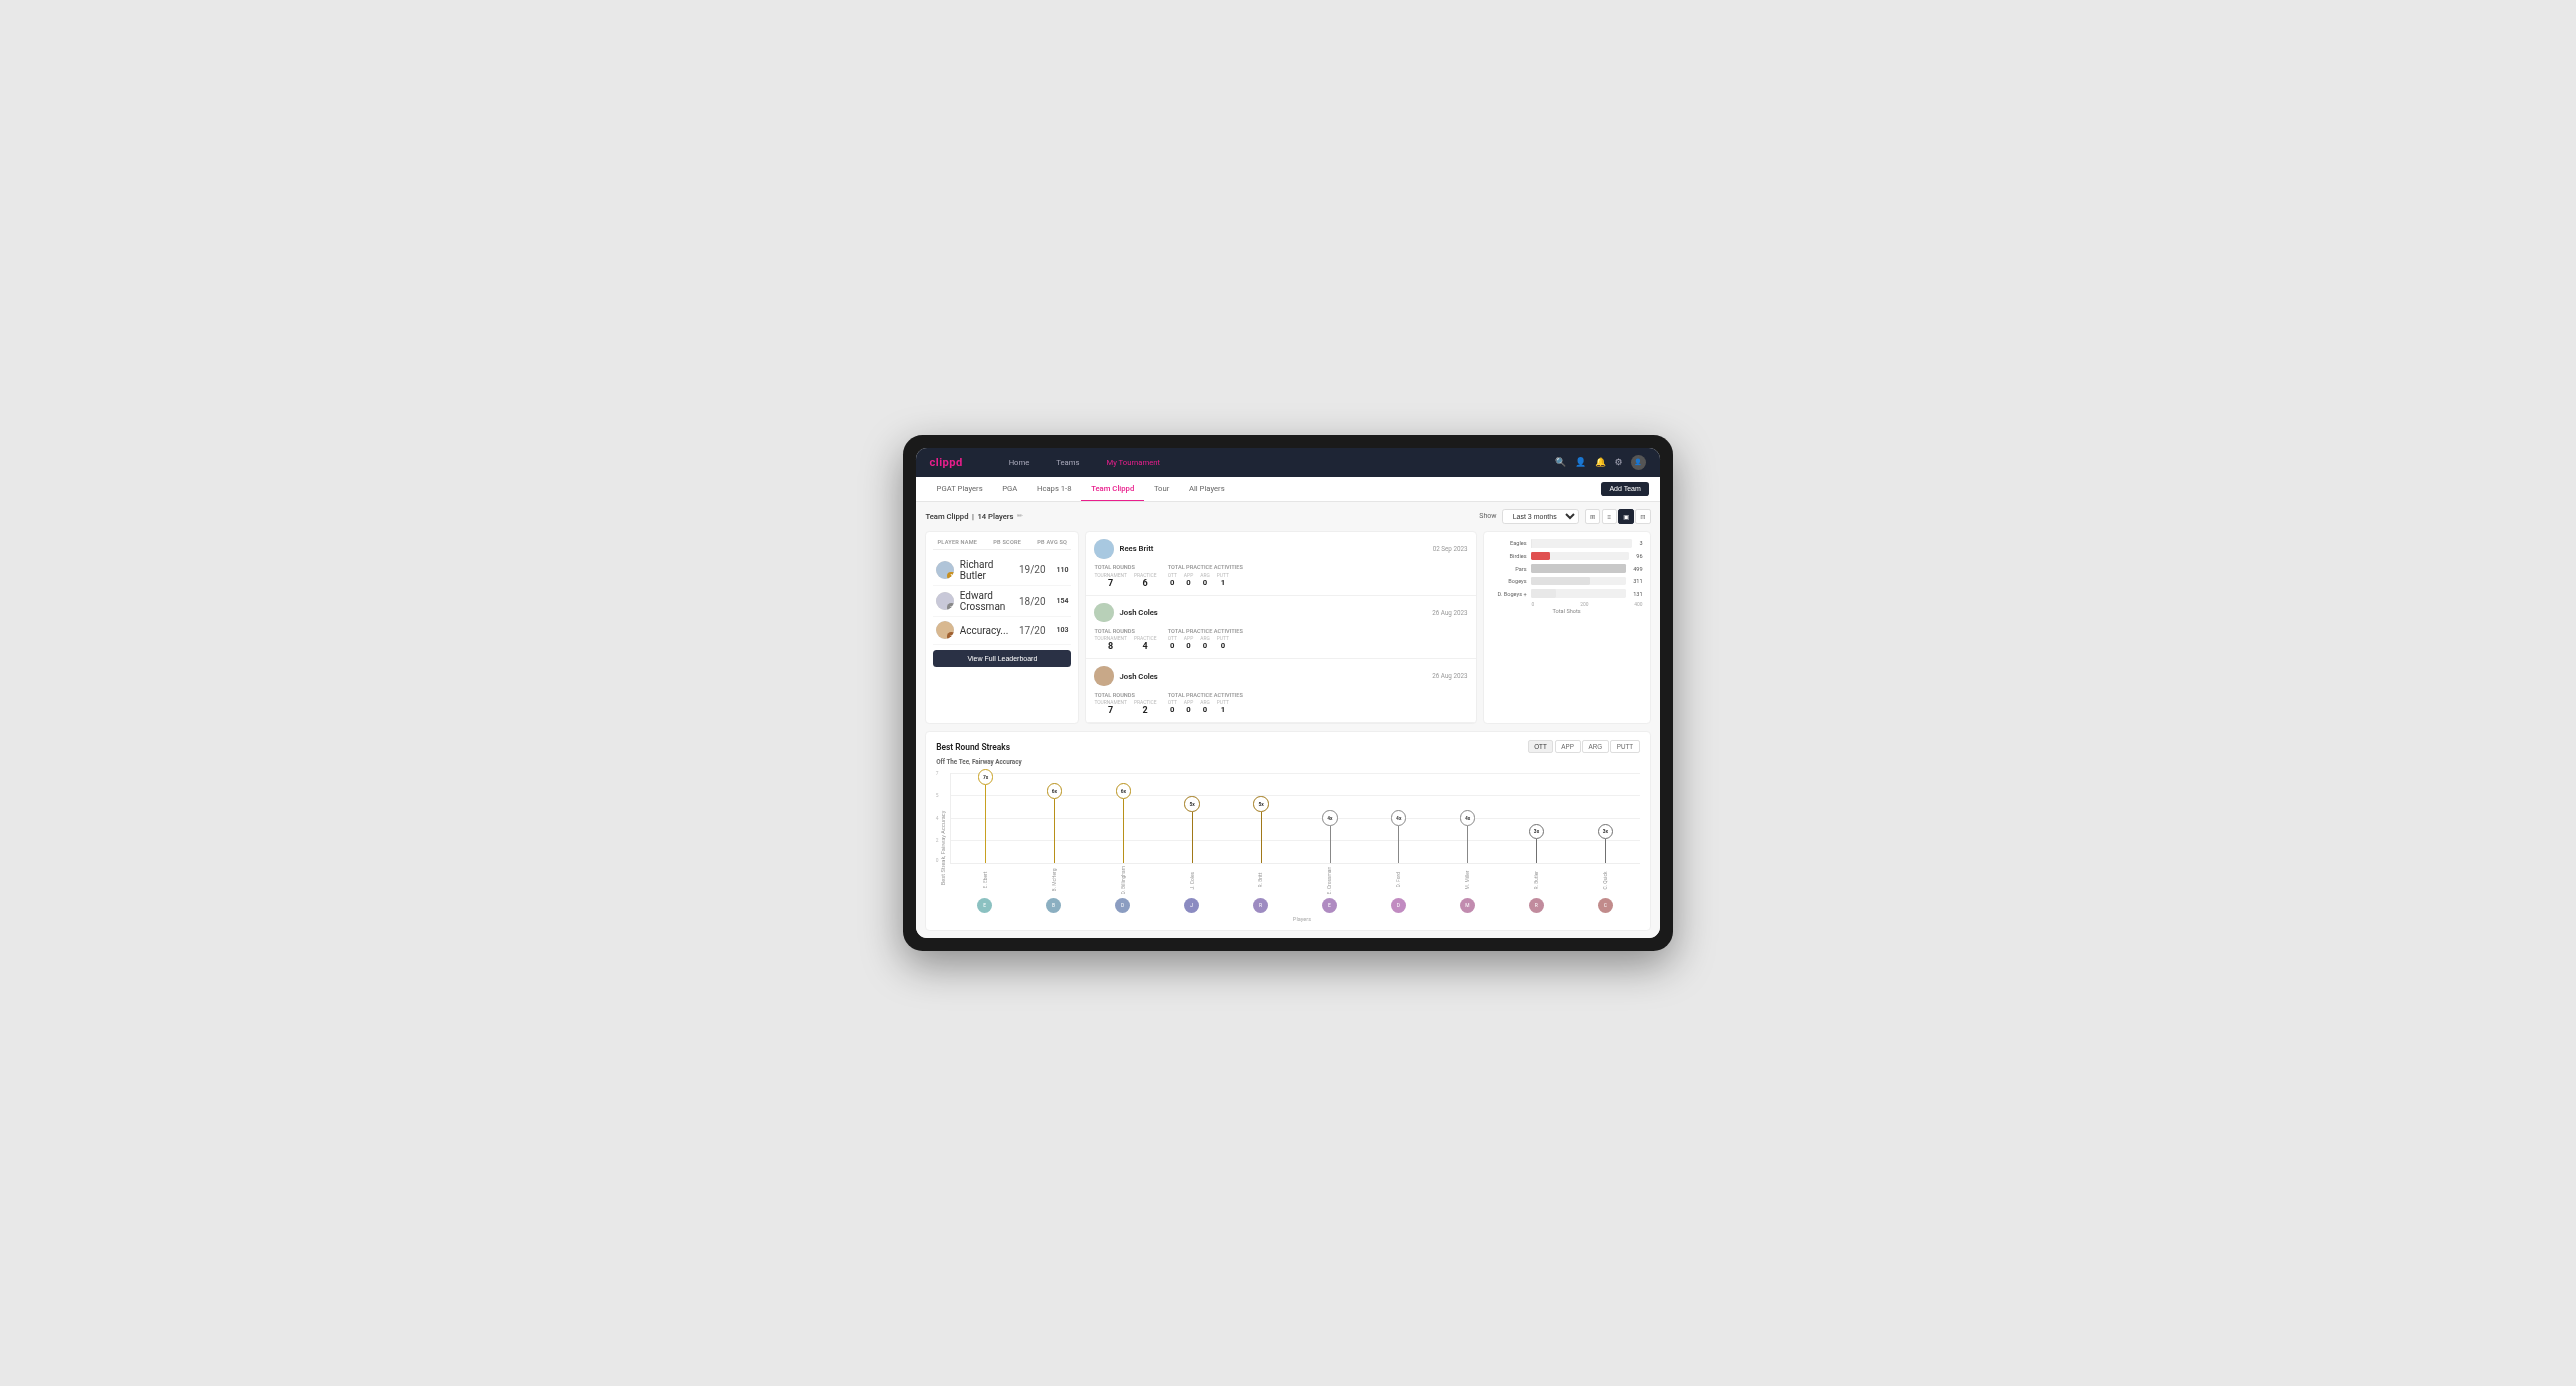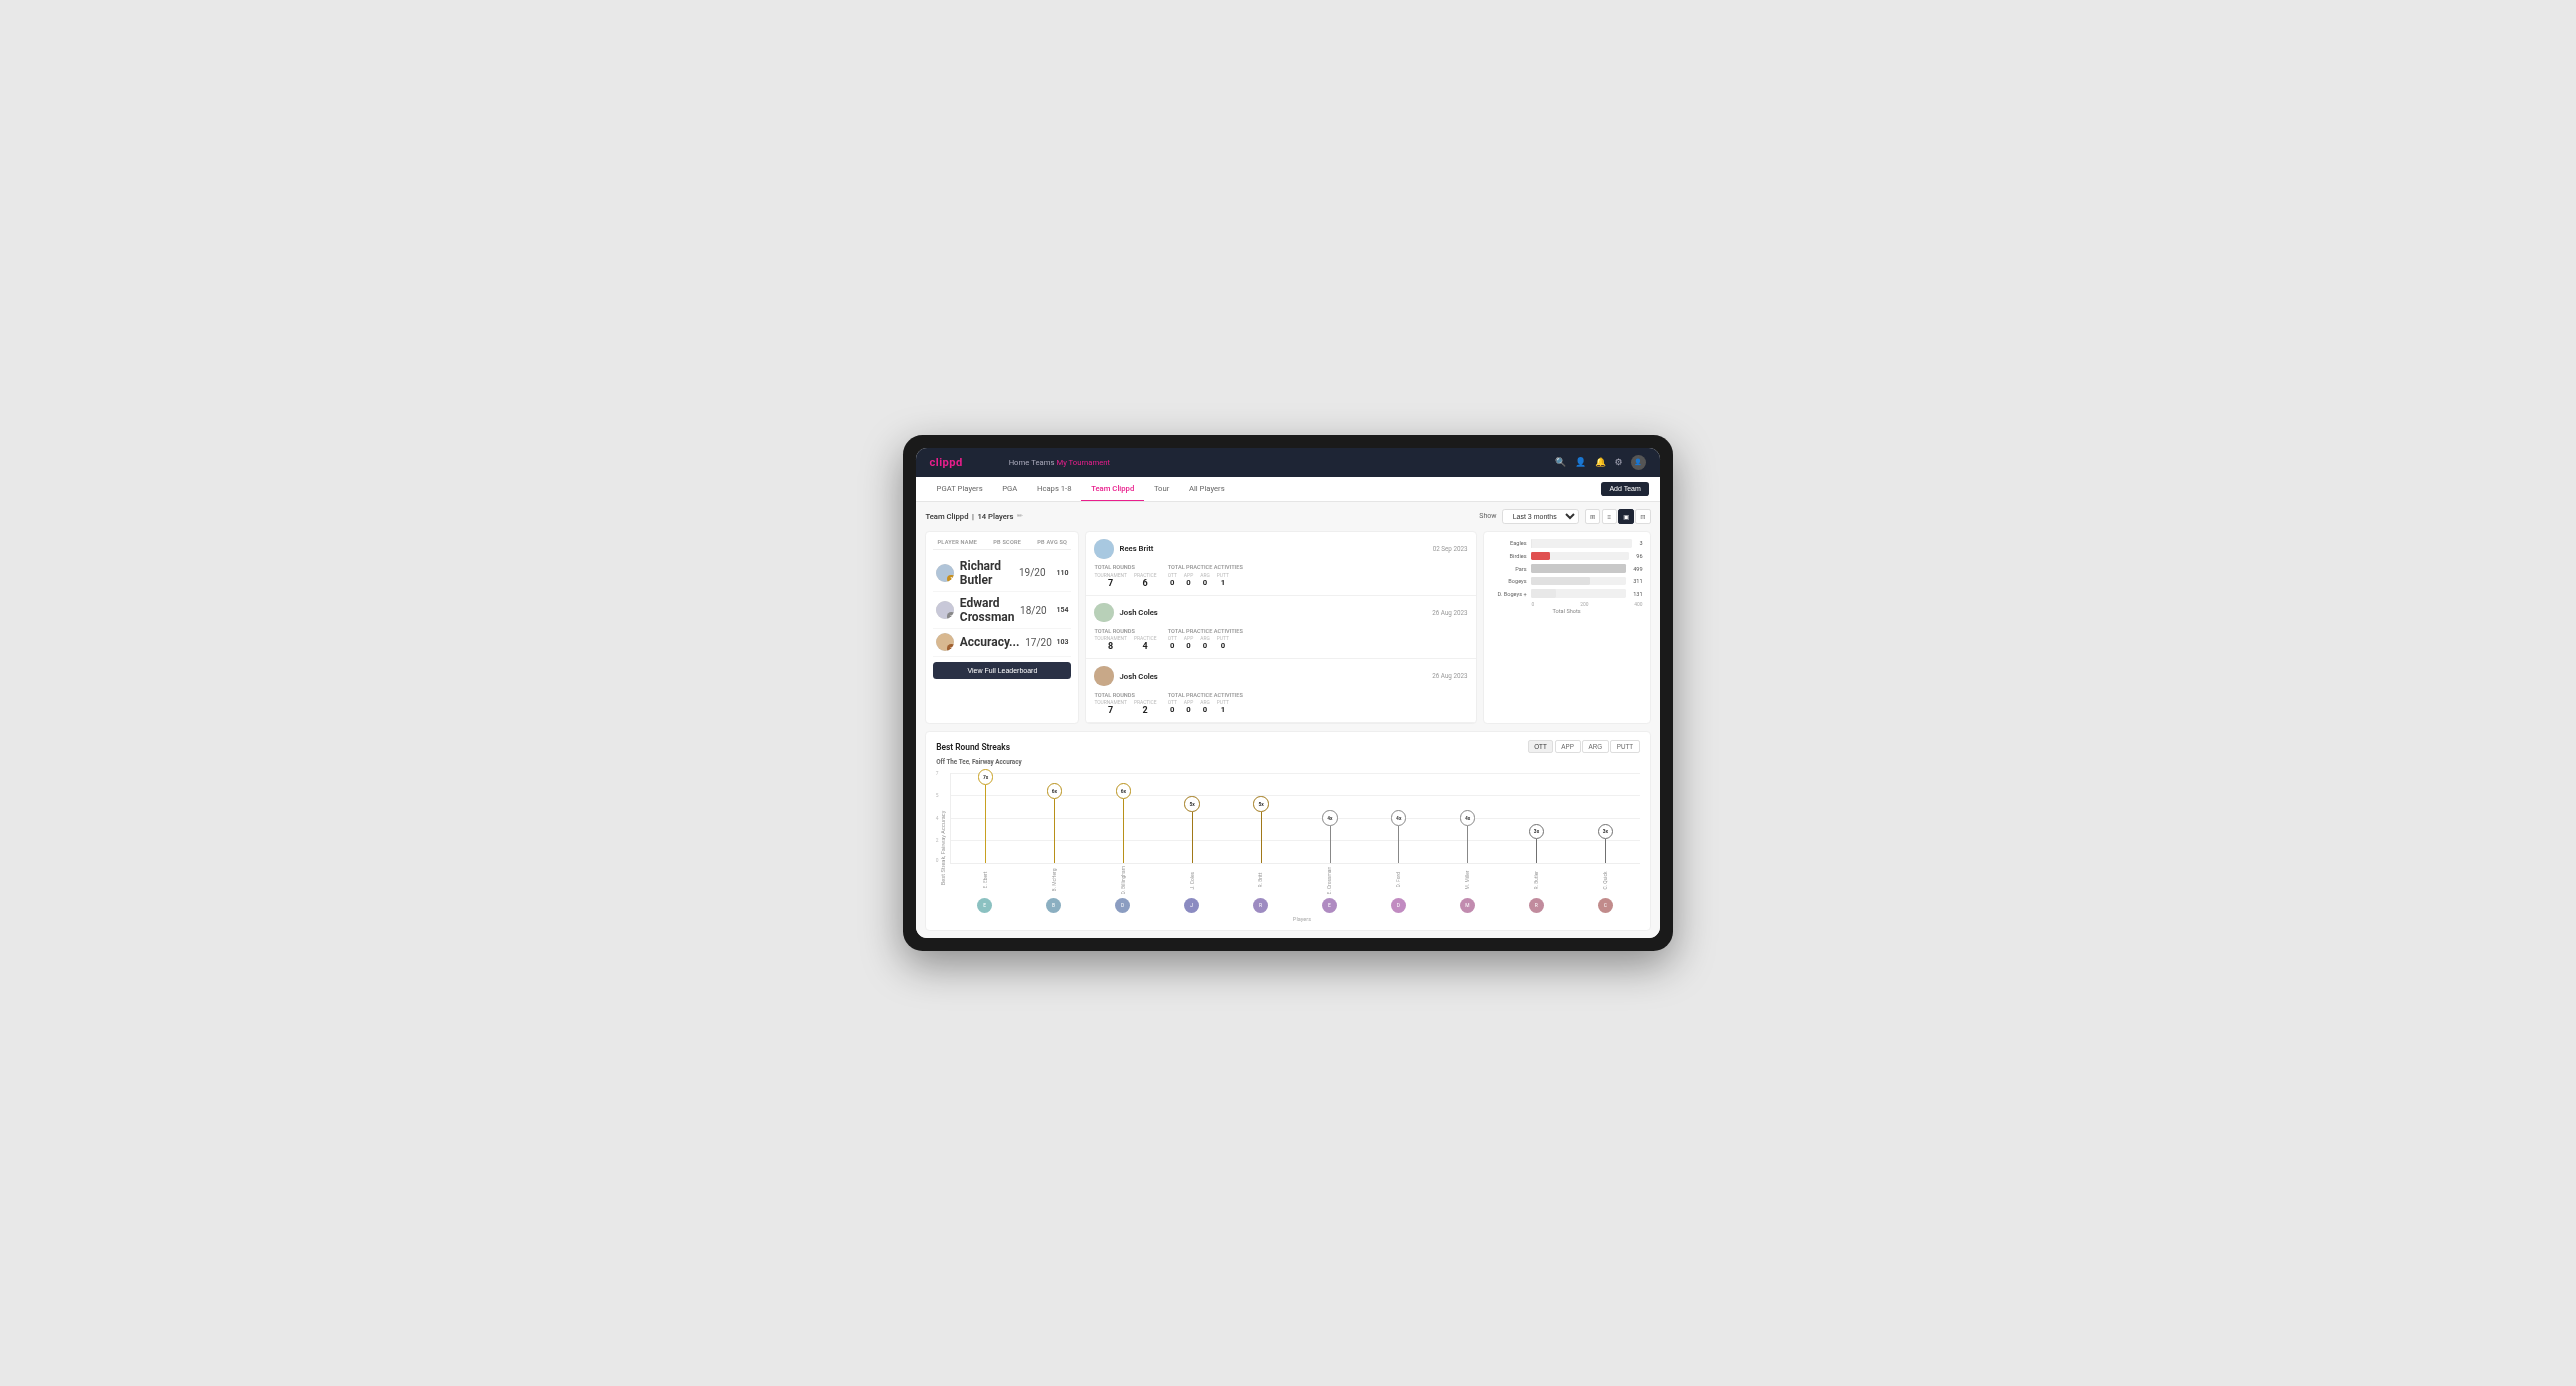--- a/index.html
+++ b/index.html
@@ -39,21 +39,21 @@
       gap: 14px;
     }
     .logo {
       color: #e91e8c;
       font-weight: 700;
       font-size: 11.2px;
       letter-spacing: 0.4px;
     }
     .nav-links {
       display: flex;
-      gap: 2px;
+      gap: 27px;
       padding-left: 32px;
     }
     .nav-link {
       color: #aab;
       font-size: 7.7px;
       cursor: pointer;
     }
     .nav-link.active {
       color: #e91e8c;
     }
@@ -242,23 +242,23 @@
       align-items: center;
       justify-content: center;
       font-size: 4.2px;
       font-weight: 700;
       color: white;
     }
     .rank-1 { background: #c89020; }
     .rank-2 { background: #888; }
     .rank-3 { background: #a06030; }
     .player-name {
-      font-size: 12px;
+      font-size: 10px;
       color: #333;
-      font-weight: 700;
+      font-weight: 400;
       flex: 1;
     }
     .player-score {
       font-size: 10px;
       color: #555;
       width: 24.5px;
       text-align: center;
     }
     .player-avg {
       font-size: 7px;

